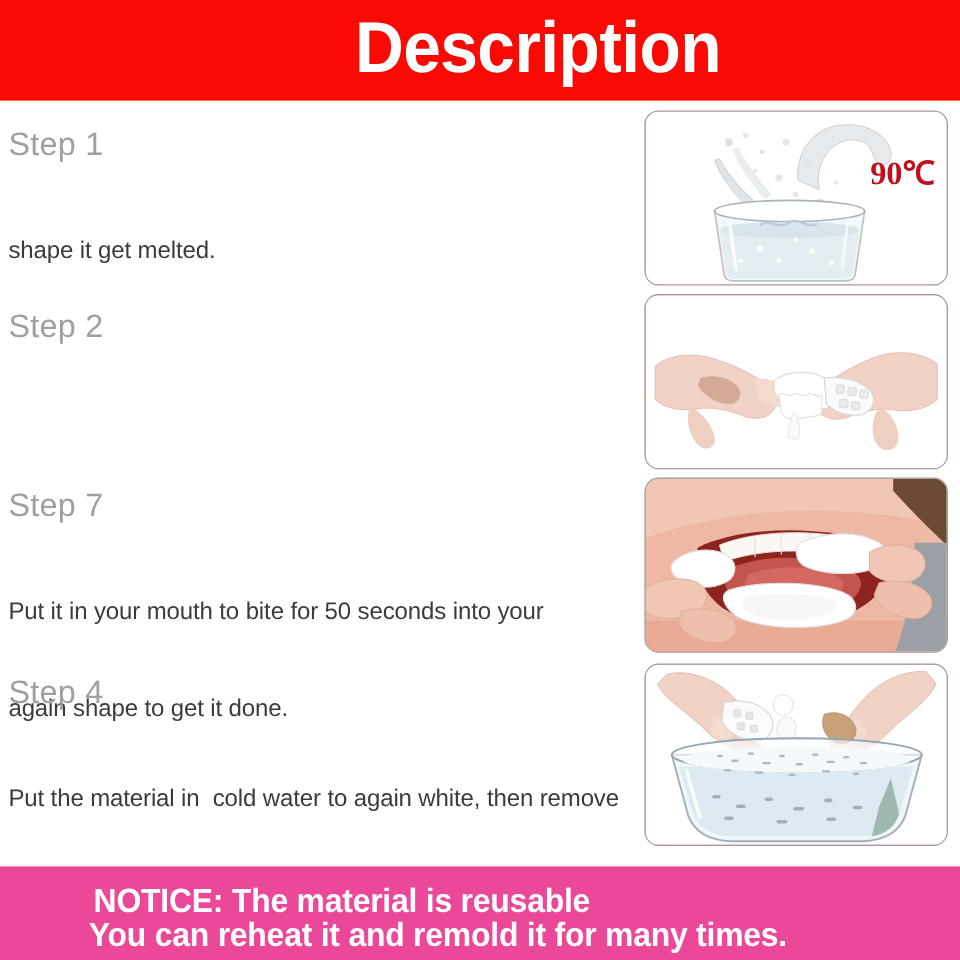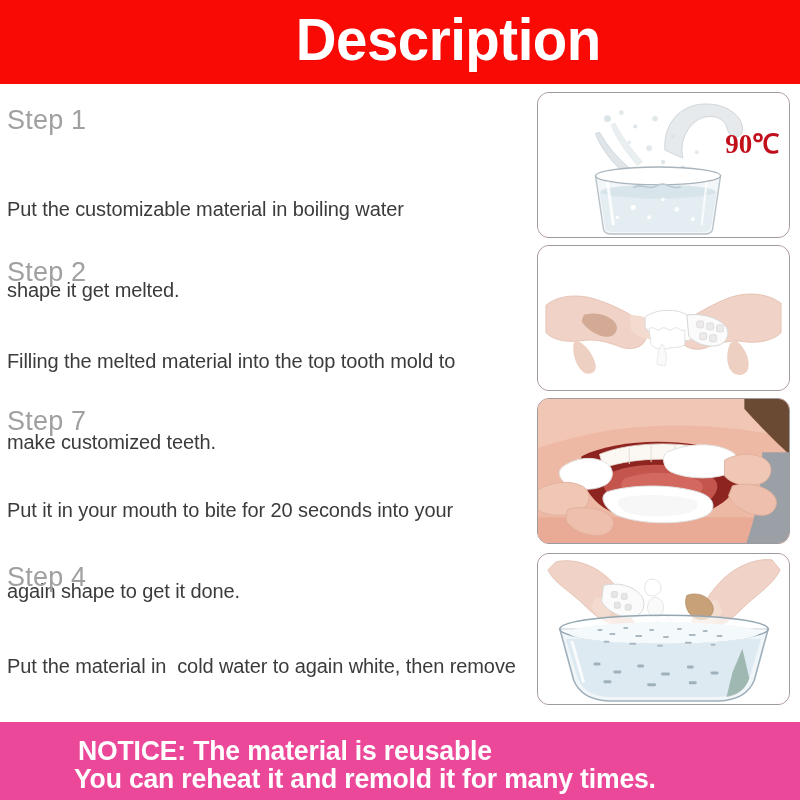--- a/index.html
+++ b/index.html
@@ -162,37 +162,32 @@
   <div class="header-title">Description</div>
 </div>
 
 <div class="content">
 
   <div class="steps-col">
 
     <div class="step-block s1">
       <div class="step-heading">Step 1</div>
       <div class="step-body">
-        <span class="step-body-line">Put the customizable material in boiling water</span>
         <span class="step-body-line">shape it get melted.</span>
       </div>
     </div>
 
     <div class="step-block s2">
       <div class="step-heading">Step 2</div>
-      <div class="step-body">
-        <span class="step-body-line">Filling the melted material into the top tooth mold to</span>
-        <span class="step-body-line">make customized teeth.</span>
-      </div>
     </div>
 
     <div class="step-block s3">
       <div class="step-heading">Step 7</div>
       <div class="step-body">
-        <span class="step-body-line">Put it in your mouth to bite for 20 seconds into your</span>
+        <span class="step-body-line">Put it in your mouth to bite for 50 seconds into your</span>
         <span class="step-body-line">again shape to get it done.</span>
       </div>
     </div>
 
     <div class="step-block s4">
       <div class="step-heading">Step 4</div>
       <div class="step-body">
         <span class="step-body-line">Put the material in  cold water to again white, then remove</span>
         <span class="step-body-line">it from the mold to finish and got the teeth you want</span>
       </div>

